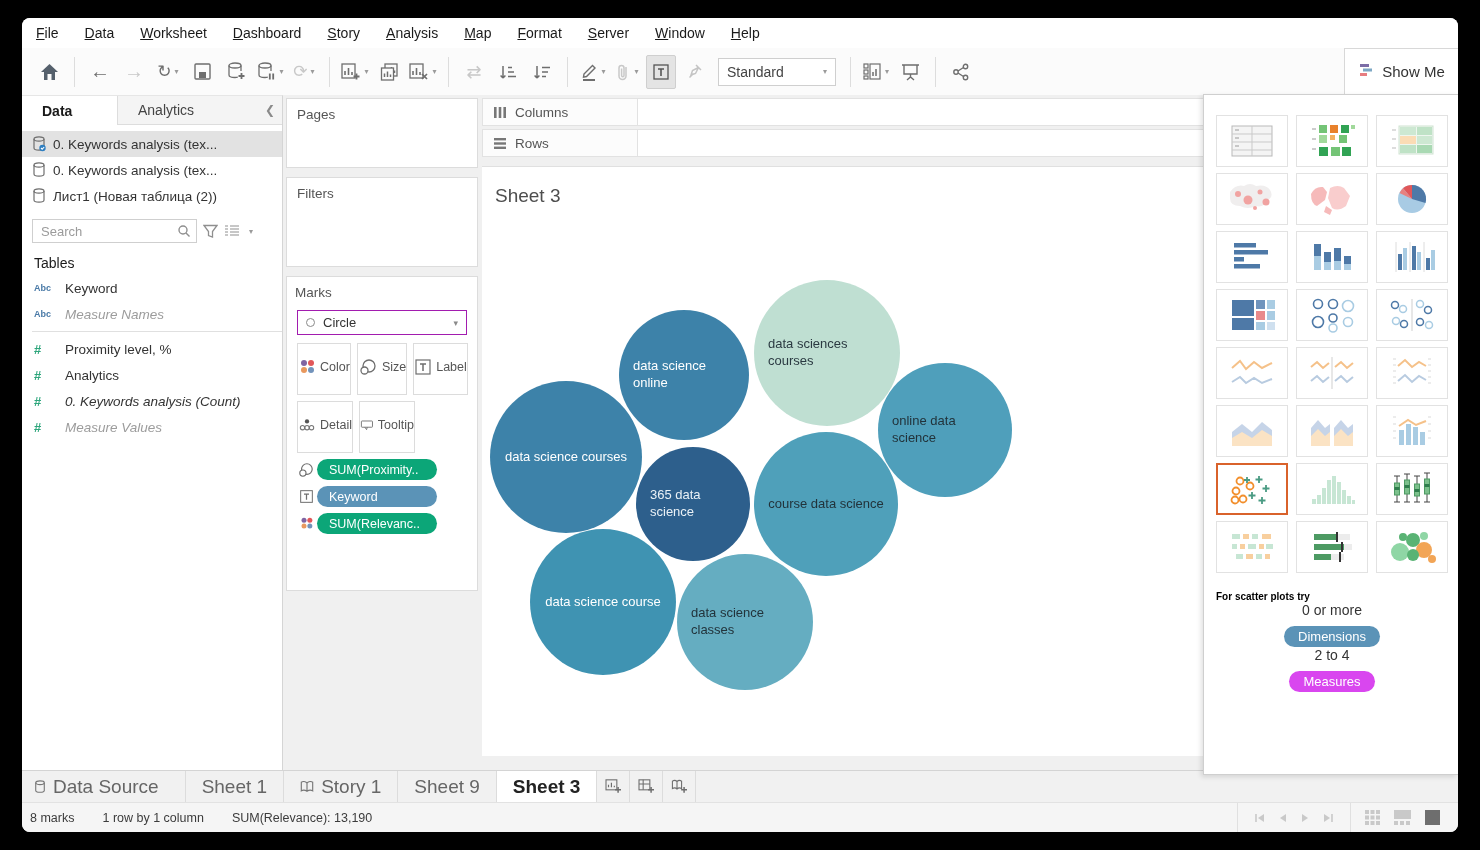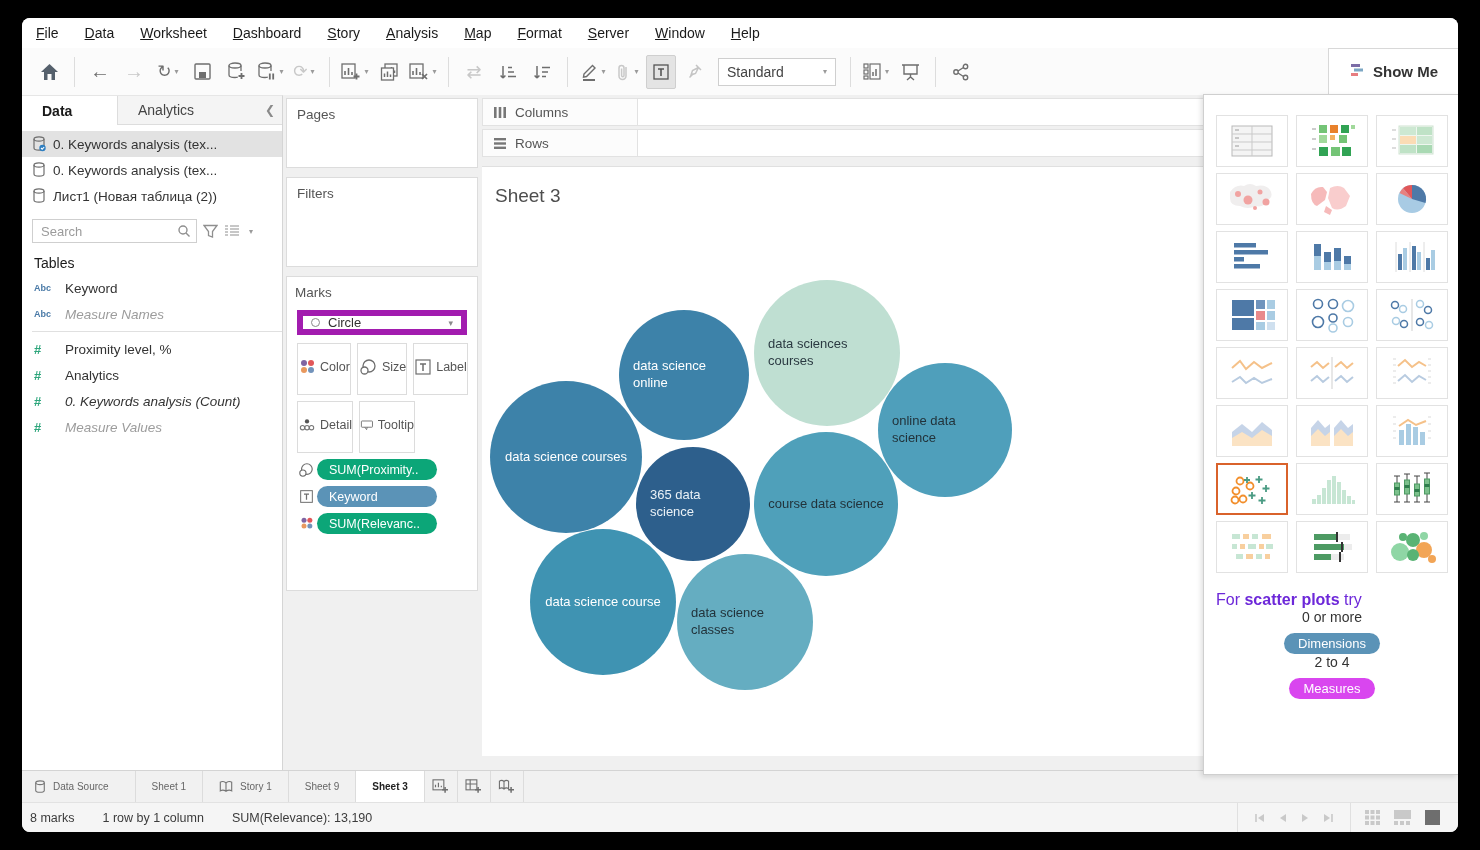--- a/index.html
+++ b/index.html
@@ -13,21 +13,21 @@
 
   
   .toolbar { position:relative; height:47px; background:#fbfbfb; display:flex; align-items:center; padding-left:10px; }
   .tbtn { display:flex; align-items:center; justify-content:center; height:34px; min-width:30px; margin:0 2px; color:#6e6e6e; font-size:18px; border-radius:2px; }
   .tbtn.dim { color:#c8c8c8; }
   .tbtn.pressed { background:#e4e4e4; border:1px solid #cfcfcf; }
   .tsep { width:1px; height:30px; background:#ddd; margin:0 8px; }
   .caret { font-size:8px; color:#9a9a9a; margin-left:3px; }
   .fitbox { display:flex; align-items:center; justify-content:space-between; width:118px; height:28px; border:1px solid #cfcfcf; background:#fff; padding:0 8px; margin:0 6px; }
   .fitbox .fitlabel { font-size:14px; color:#444; }
-  .showme-btn { position:absolute; right:0; top:0; width:130px; height:47px; background:#fff; border:1px solid #d8d8d8; border-right:none; display:flex; align-items:center; justify-content:center; gap:8px; font-size:15px; color:#333;font-weight:bold; }
+  .showme-btn { position:absolute; right:0; top:0; width:114px; height:47px; background:#fff; border:1px solid #d8d8d8; border-right:none; display:flex; align-items:center; justify-content:center; gap:8px; font-size:15px; color:#333; }
   .smicon { display:inline-block; }
 
   
   .main { position:relative; height:675px; background:#f0f0f0; display:flex; }
 
   
   .datapane { width:261px; background:#fff; border-right:1px solid #d5d5d5; border-top:1px solid #e6e6e6; }
   .dp-tabs { display:flex; height:29px; }
   .dp-tab-data { width:95px; display:flex; align-items:center; padding-left:20px; font-size:14px; font-weight:bold; color:#1a1a1a; background:#fff; }
   .dp-tab-analytics { flex:1; display:flex; align-items:center; padding-left:20px; font-size:14px; color:#444; background:#f4f4f4; border-left:1px solid #ddd; border-bottom:1px solid #ddd; }
@@ -48,21 +48,21 @@
   .f-gray { color:#9c9c9c; }
   .field-sep { height:1px; background:#e0e0e0; margin:4px 0 4px 10px; }
 
   
   .cardscol { width:199px; padding:3px 4px 0 3px; background:#f0f0f0; }
   .card { background:#fff; border:1px solid #dcdcdc; margin-bottom:9px; padding:8px 10px; }
   .card-label { font-size:13.5px; color:#555; }
   .card.pages { height:70px; }
   .card.filters { height:90px; }
   .card.marks { height:315px; padding:8px 8px; }
-  .marktype { display:flex; align-items:center; height:25px; border:6px solid #a21caf; margin:10px 2px 8px 2px; padding:4px 8px; background:#fff; font-size:13px; color:#333; }
+  .marktype { display:flex; align-items:center; height:25px; border:1px solid #a21caf; margin:10px 2px 8px 2px; padding:4px 8px; background:#fff; font-size:13px; color:#333; }
   .marktype .circ { width:9px; height:9px; border:1.4px solid #8a8a8a; border-radius:50%; margin-right:8px; }
   .marktype .mt-caret { margin-left:auto; color:#8a8a8a; font-size:9px; }
   .mbtn-row { display:flex; gap:6px; margin:0 2px 6px 2px; }
   .mbtn { width:56px; height:52px; border:1px solid #dcdcdc; display:flex; flex-direction:row; align-items:center; justify-content:flex-end; padding-bottom:4px; gap:4px; background:#fff; }
   .mbtn .mlbl { font-size:12.5px; color:#555; }
   .pill-row { display:flex; align-items:center; gap:2px; margin:6px 2px; }
   .pill { height:21px; border-radius:11px; color:#fff; font-size:12.5px; display:flex; align-items:center; padding:0 12px; min-width:120px; }
   .shelficon { width:18px; display:flex; justify-content:center; }
 
   
@@ -72,27 +72,27 @@
   .shelf-drop { flex:1; }
   .canvas { position:relative; background:#fff; border-top:1px solid #e0e0e0; height:590px; margin-top:9px; overflow:hidden; }
   .sheet-title { position:absolute; left:13px; top:18px; font-size:19px; color:#4e4e4e; }
   .bubble { position:absolute; border-radius:50%; display:flex; align-items:center; justify-content:center; text-align:left; font-size:13px; line-height:1.3; padding:14px; cursor:default; }
 
   
   .showme { position:absolute; right:0; top:-1px; width:255px; height:681px; background:#fff; border:1px solid #cfcfcf; border-right:none; box-shadow:-2px 2px 5px rgba(0,0,0,.12); z-index:5; padding:20px 10px 0 12px; }
   .sm-grid { display:grid; grid-template-columns:repeat(3,72px); gap:6px 8px; }
   .sm-cell { width:72px; height:52px; border:1px solid #e2e2e2; background:#fff; display:flex; align-items:center; justify-content:center; }
   .sm-cell.sel { border:2px solid #d9622b; }
-  .sm-hint { margin-top:18px; font-size:16px; color:#6d28d9; }
+  .sm-hint { margin-top:18px; font-size:10px; color:#000000;font-weight:bold; }
   .sm-req { display:flex; align-items:center; gap:8px; font-size:14px; color:#333;flex-direction:column; }
   .sm-pill { border-radius:12px; color:#fff; font-size:13px; padding:3px 14px; }
 
   
   .tabbar { height:32px; background:#f1f1f1; border-top:1px solid #d4d4d4; display:flex; align-items:stretch; }
-  .sheettab { display:flex; align-items:center; gap:7px; padding:0 16px; font-size:10px; color:#666; border-right:1px solid #dcdcdc; }
+  .sheettab { display:flex; align-items:center; gap:7px; padding:0 16px; font-size:19px; color:#666; border-right:1px solid #dcdcdc; }
   .sheettab.first { padding:0 26px 0 12px; }
   .sheettab.active { background:#fff; color:#222; font-weight:bold; }
   .newtab { width:33px; display:flex; align-items:center; justify-content:center; border-right:1px solid #dcdcdc; }
 
   
   .statusbar { height:30px; background:#f5f5f5; border-top:1px solid #e2e2e2; display:flex; align-items:center; font-size:12.5px; color:#3c3c3c; padding:0 8px; }
   .statusbar .st { margin-right:28px; }
   .sb-right { margin-left:auto; display:flex; align-items:center; gap:14px; padding-right:10px; }
   .nav-group { display:flex; gap:12px; align-items:center; border-left:1px solid #e0e0e0; border-right:1px solid #e0e0e0; padding:0 16px; height:30px; }
 </style>

